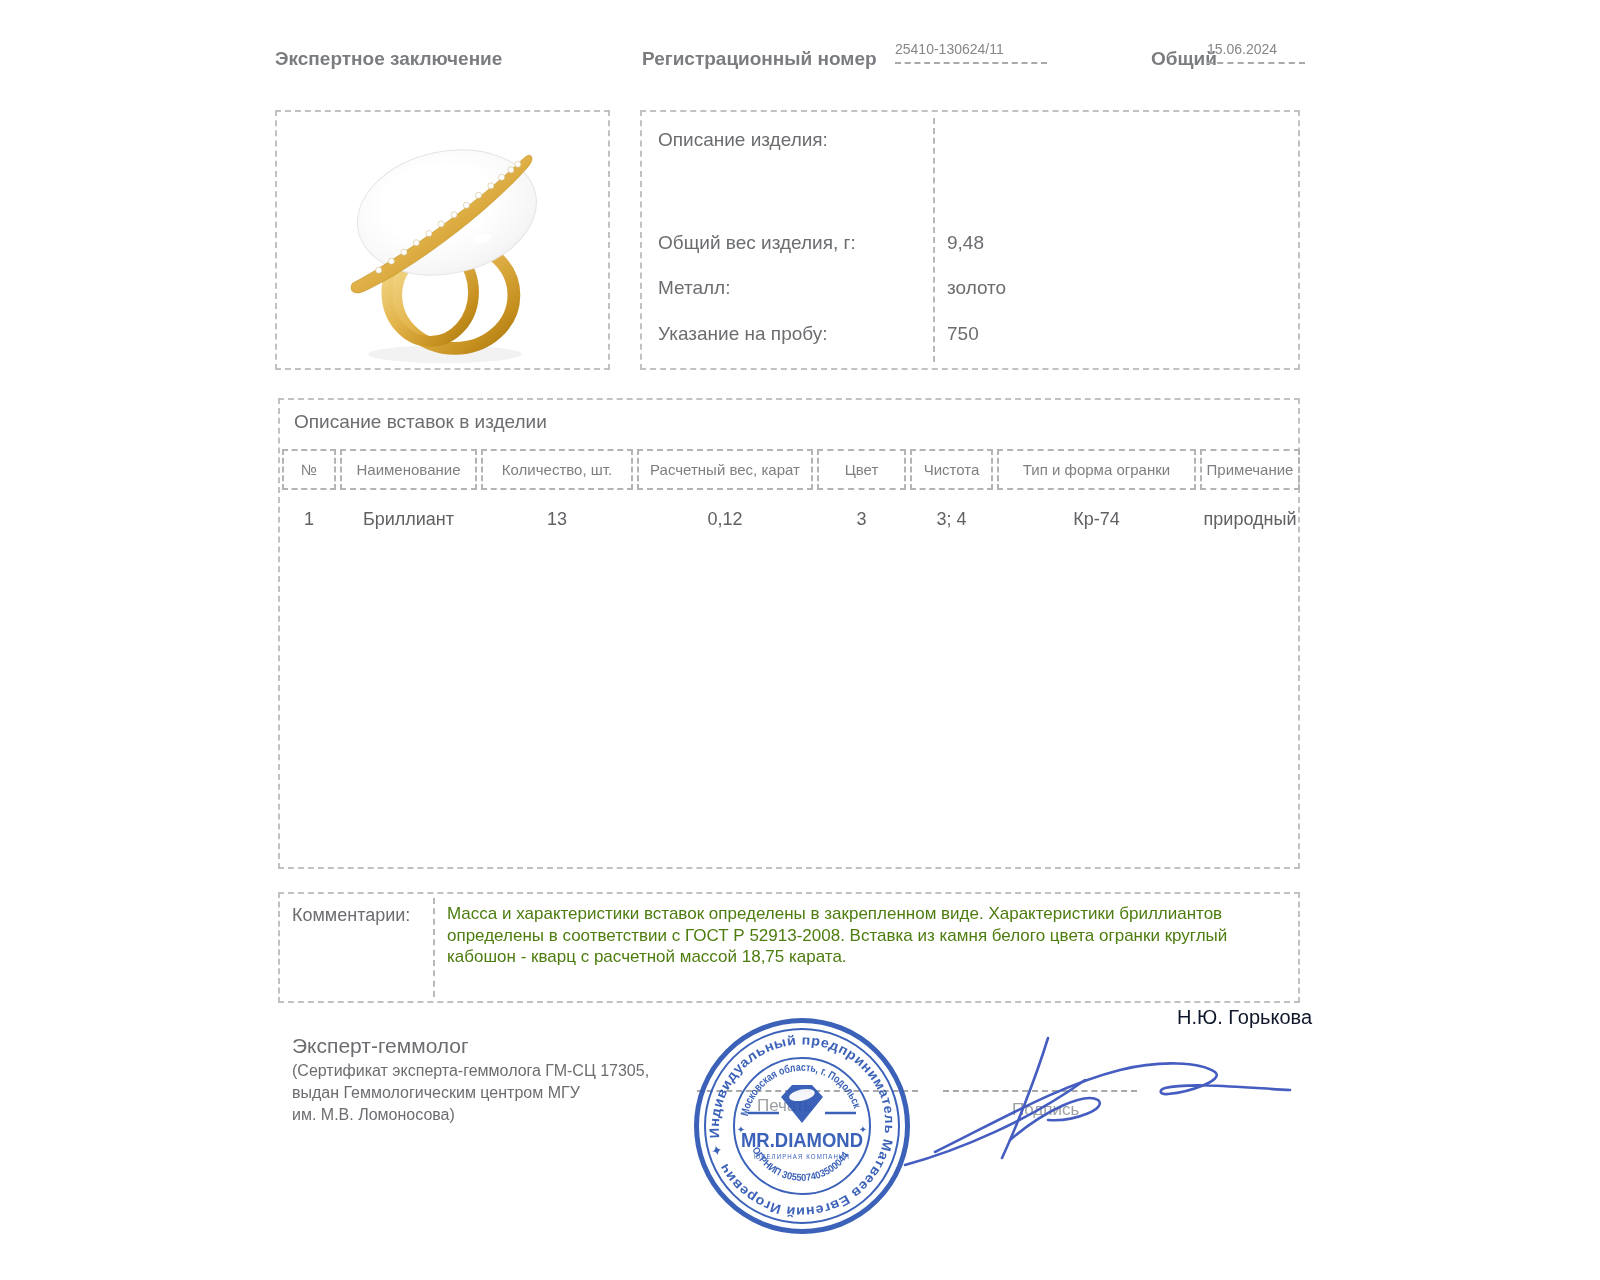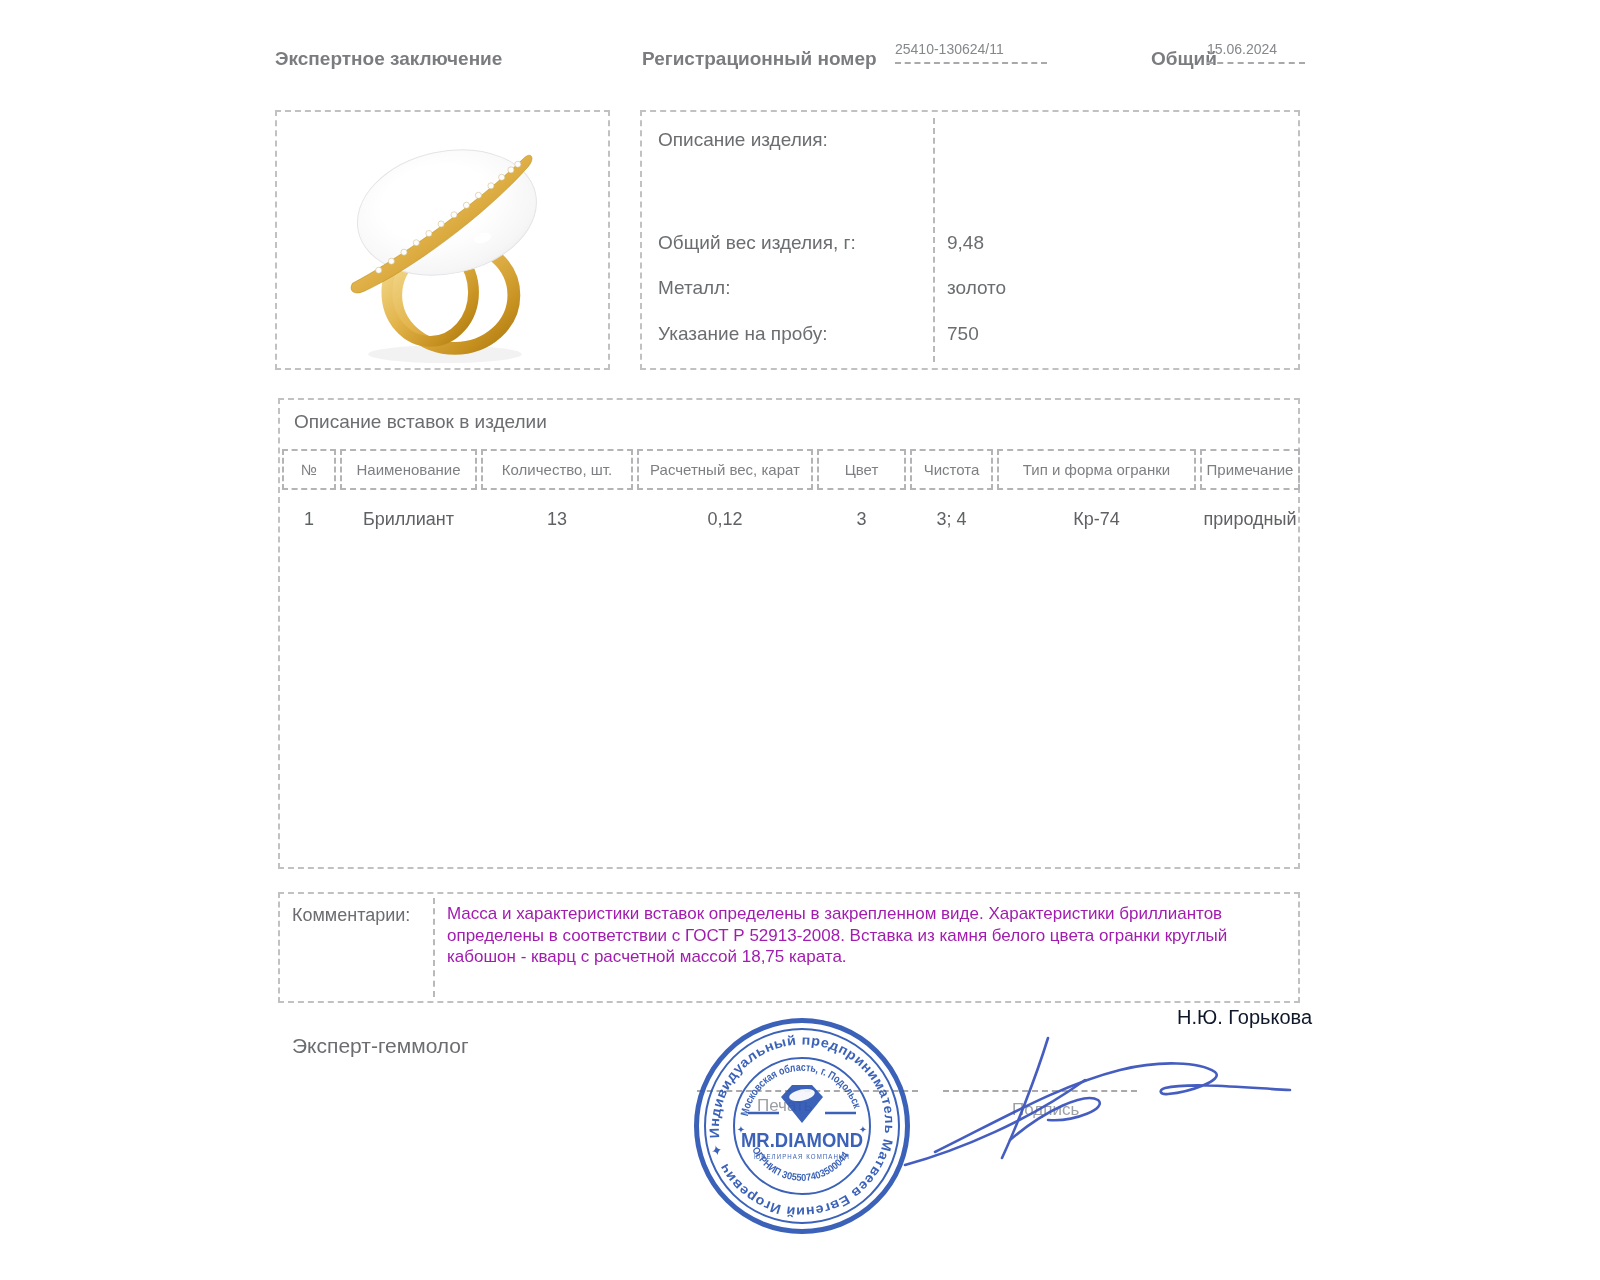--- a/index.html
+++ b/index.html
@@ -10,21 +10,21 @@
   .val{color:#85878a;font-size:14px;}
   .dash-under{display:inline-block;border-bottom:2px dashed #a9a9ab;padding-bottom:5px;}
   .dashed-box{border:2px dashed #c1c1c3;box-sizing:border-box;background:#fff;}
   .txt{color:#6b6d70;font-size:19px;}
   .divider-v{position:absolute;top:6px;bottom:6px;border-left:2px dashed #b9b9bb;}
   
   .grid-row{display:grid;grid-template-columns:54px 137px 152px 176px 89px 83px 199px 100px;column-gap:4px;position:absolute;left:2px;width:1018px;}
   .hcell{border:2px dashed #b4b4b6;box-sizing:border-box;height:41px;line-height:37px;text-align:center;
          font-size:15px;color:#7d7f82;overflow:hidden;white-space:nowrap;}
   .dcell{height:38px;line-height:38px;text-align:center;font-size:18px;color:#5f6164;}
-  .comment-text{font-size:17px;line-height:21.7px;color:#a21caf;}
+  .comment-text{font-size:17px;line-height:21.7px;color:#4d7c0f;}
   .placeholder{color:#9da0a3;font-size:17px;}
   .cert{font-size:16px;line-height:22px;color:#6b6d70;}
 </style>
 </head>
 <body>
 
 <div class="page">
 
   <div class="abs b" style="left:275px;top:42px;">Экспертное заключение</div>
   <div class="abs b" style="left:642px;top:42px;">Регистрационный номер</div>
@@ -111,20 +111,25 @@
     </div>
   </div>
 
   <div class="abs dashed-box" style="left:278px;top:892px;width:1022px;height:111px;">
     <div class="divider-v" style="left:153px;top:4px;bottom:4px;"></div>
     <div class="abs txt" style="left:12px;top:11px;font-size:18px;">Комментарии:</div>
     <div class="abs comment-text" style="left:167px;top:9px;width:845px;">Масса и характеристики вставок определены в закрепленном виде. Характеристики бриллиантов определены в соответствии с ГОСТ Р 52913-2008. Вставка из камня белого цвета огранки круглый кабошон - кварц с расчетной массой 18,75 карата.</div>
   </div>
 
   <div class="abs" style="left:292px;top:1034px;font-size:21px;color:#6b6d70;">Эксперт-геммолог</div>
+  <div class="abs cert" style="left:292px;top:1060px;">
+    <div>(Сертификат эксперта-геммолога ГМ-СЦ 17305,</div>
+    <div>выдан Геммологическим центром МГУ</div>
+    <div>им. М.В. Ломоносова)</div>
+  </div>
 
   <div class="abs" style="left:697px;top:1090px;width:221px;border-top:2px dashed #a9a9ab;"></div>
   <div class="abs" style="left:943px;top:1090px;width:194px;border-top:2px dashed #a9a9ab;"></div>
   <div class="abs placeholder" style="left:757px;top:1096px;">Печать</div>
   <div class="abs placeholder" style="left:1012px;top:1100px;">Подпись</div>
 
   <svg class="abs" style="left:692px;top:1016px;" width="220" height="220" viewBox="0 0 220 220">
     <g fill="none" stroke="#2b55b2" opacity="0.92">
       <circle cx="110" cy="110" r="105.5" stroke-width="5"></circle>
       <circle cx="110" cy="110" r="97" stroke-width="2"></circle>

